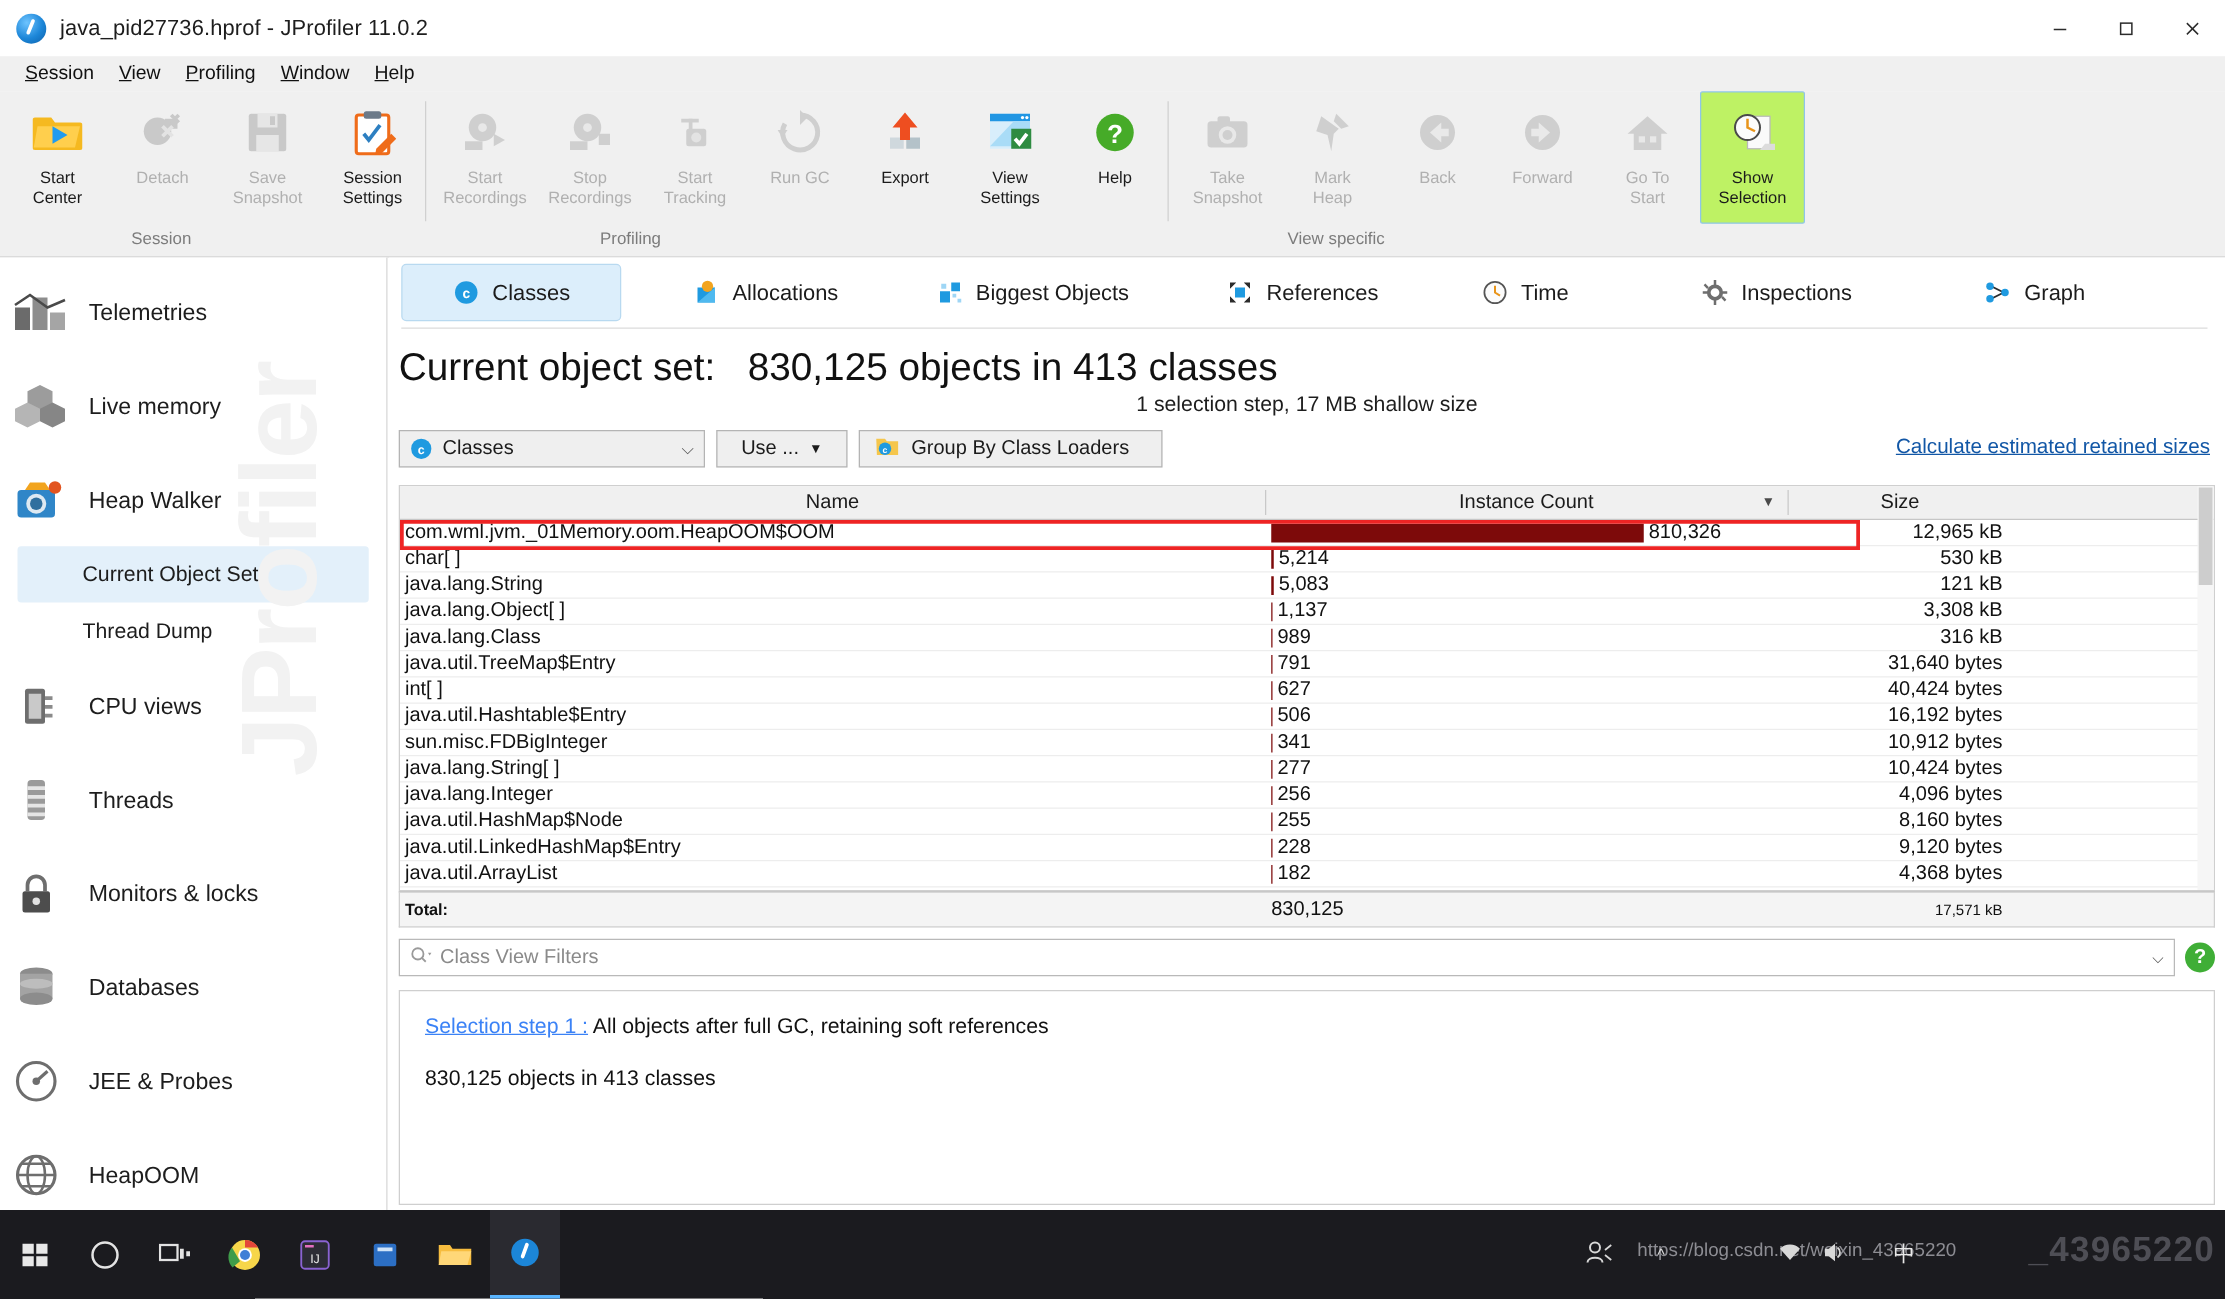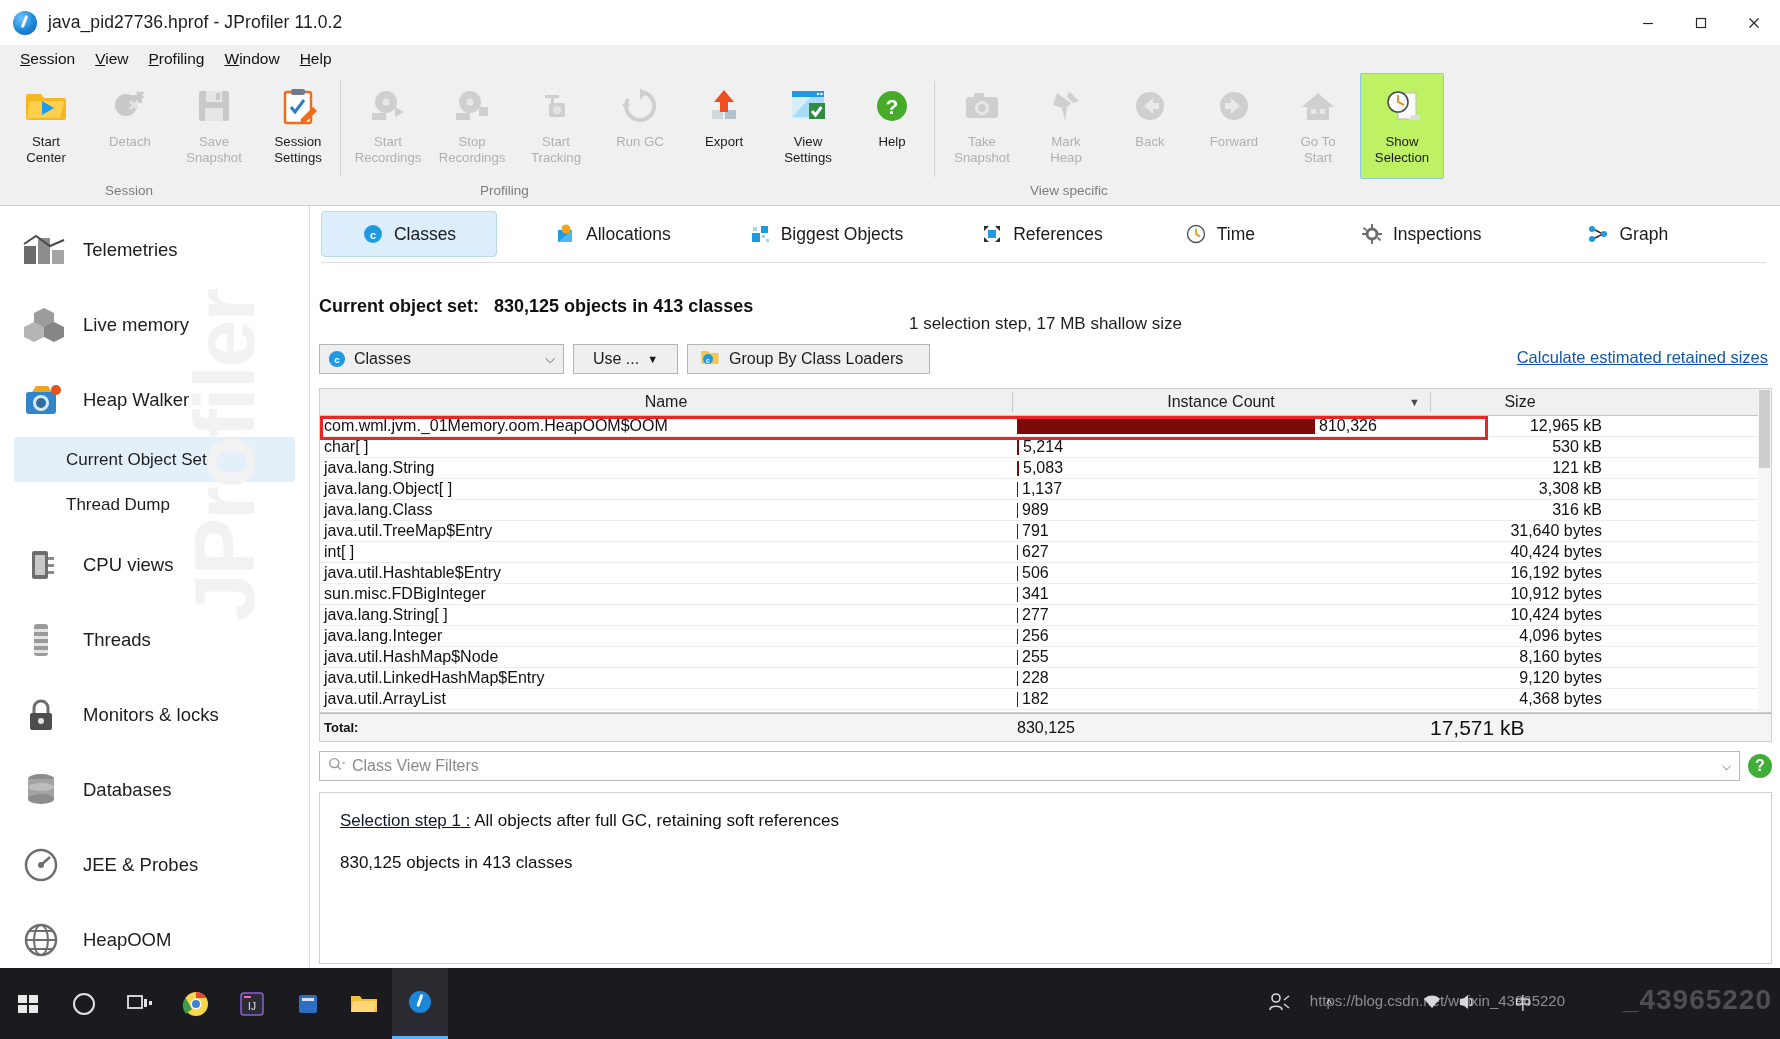--- a/index.html
+++ b/index.html
@@ -97,21 +97,21 @@
     background: #ffffff; border-right: 1px solid #d8d8d8;
     overflow: hidden;
   }
   .watermark {
     position: absolute; left: 175px; top: 415px;
     font-size: 86px; color: #f2f2f2; font-weight: bold;
     letter-spacing: -2px; transform: rotate(-90deg); transform-origin: left top;
     pointer-events: none; user-select: none;
   }
   .side-item {
-    display: flex; align-items: center; height: 75px; padding-left: 20px;
+    display: flex; align-items: center; height: 75px; padding-left: 8px;
     position: relative; cursor: default;
   }
   .side-item .sicon { width: 48px; height: 48px; display: flex; align-items: center; justify-content: center; flex: none; }
   .side-item .slabel { font-size: 18.5px; color: #1d1d1d; margin-left: 15px; }
   .sub-item {
     display: flex; align-items: center; height: 45px; padding-left: 52px;
     font-size: 17px; color: #1d1d1d; cursor: default; margin: 0 14px 0 14px;
     border-radius: 3px;
   }
   .sub-item.selected { background: #e3f0fa; }
@@ -134,21 +134,21 @@
   }
   .vtab.selected { background: #dceefb; border: 1px solid #b8d9f0; }
   .vtab .vicon { width: 22px; height: 22px; display: flex; align-items: center; justify-content: center; }
   .tabs-rule {
     position: absolute; left: 10px; right: 14px; top: 56px; height: 1px; background: #dcdcdc;
   }
 
   
   .obj-title {
     position: absolute; left: 8px; top: 70px;
-    font-size: 18px; font-weight: bold; color: #111; margin-top: 20px;
+    font-size: 31px; font-weight: normal; color: #111;
   }
   .obj-sub {
     position: absolute; left: 0; right: 0; top: 108px; text-align: center;
     font-size: 17px; color: #1d1d1d;
   }
 
   
   .tbrow { position: absolute; left: 8px; top: 138px; right: 8px; height: 32px; }
   .combo {
     position: absolute; left: 0; top: 0; width: 245px; height: 30px;
@@ -207,21 +207,21 @@
     border: 3px solid #ee2424; pointer-events: none; z-index: 5;
   }
 
   .totalrow {
     position: absolute; left: 8px; right: 8px; top: 507px; height: 29px;
     background: #f4f4f4; border: 1px solid #cfcfcf; border-top: 1px solid #b9b9b9;
     display: flex; align-items: center;
   }
   .totalrow .t-label { width: 692px; padding-left: 4px; font-size: 13px; font-weight: bold; color: #111; }
   .totalrow .t-count { width: 418px; padding-left: 5px; font-size: 16px; color: #111; }
-  .totalrow .t-size { width: 180px; padding-right: 8px; font-size: 21px; color: #111; }
+  .totalrow .t-size { width: 180px; text-align: right; padding-right: 8px; font-size: 12px; color: #111; }
 
   .scrollbar-v {
     position: absolute; right: 0; top: 0; width: 13px; bottom: 0; background: #f6f6f6;
   }
   .scroll-thumb { position: absolute; left: 1px; top: 1px; width: 11px; height: 78px; background: #cdcdcd; }
 
   
   .filterbar {
     position: absolute; left: 8px; top: 545px; right: 40px; height: 30px;
     border: 1px solid #b9b9b9; background: #fff;
@@ -235,21 +235,21 @@
     display: flex; align-items: center; justify-content: center;
     font-size: 16px; font-weight: bold;
   }
 
   
   .botpanel {
     position: absolute; left: 8px; top: 586px; right: 8px; bottom: 4px;
     border: 1px solid #cfcfcf; background: #fff; padding: 18px 20px;
   }
   .step-line { font-size: 17px; color: #111; margin-bottom: 22px; }
-  .step-link { color: #0f172a; text-decoration: underline; }
+  .step-link { color: #3b82f6; text-decoration: underline; }
   .step-info { font-size: 17px; color: #111; }
 
   
   .taskbar {
     position: absolute; left: 0; bottom: 0; width: 1780px; height: 71px;
     background: #1b1b1f; display: flex; align-items: center;
   }
   .tb-item { width: 56px; height: 71px; display: flex; align-items: center; justify-content: center; }
   .tb-item.active { border-bottom: 3px solid #59b4ff; background: #2a2a30; }
   .tray {

